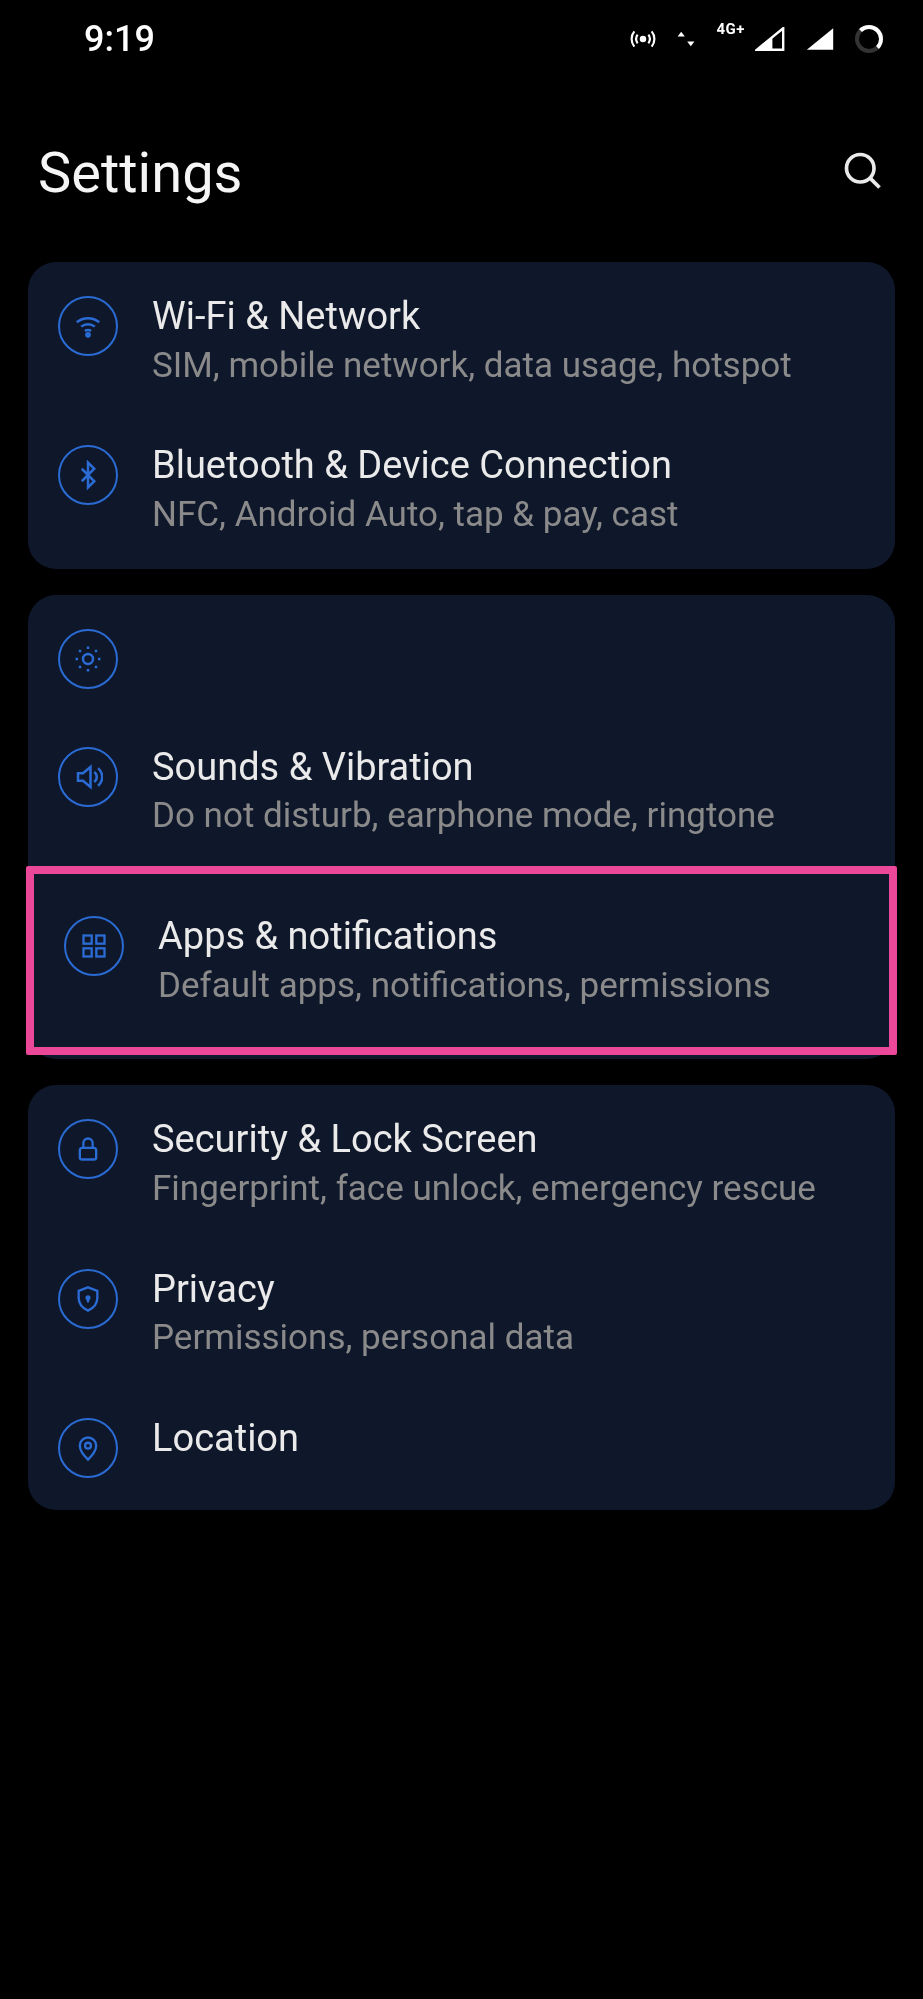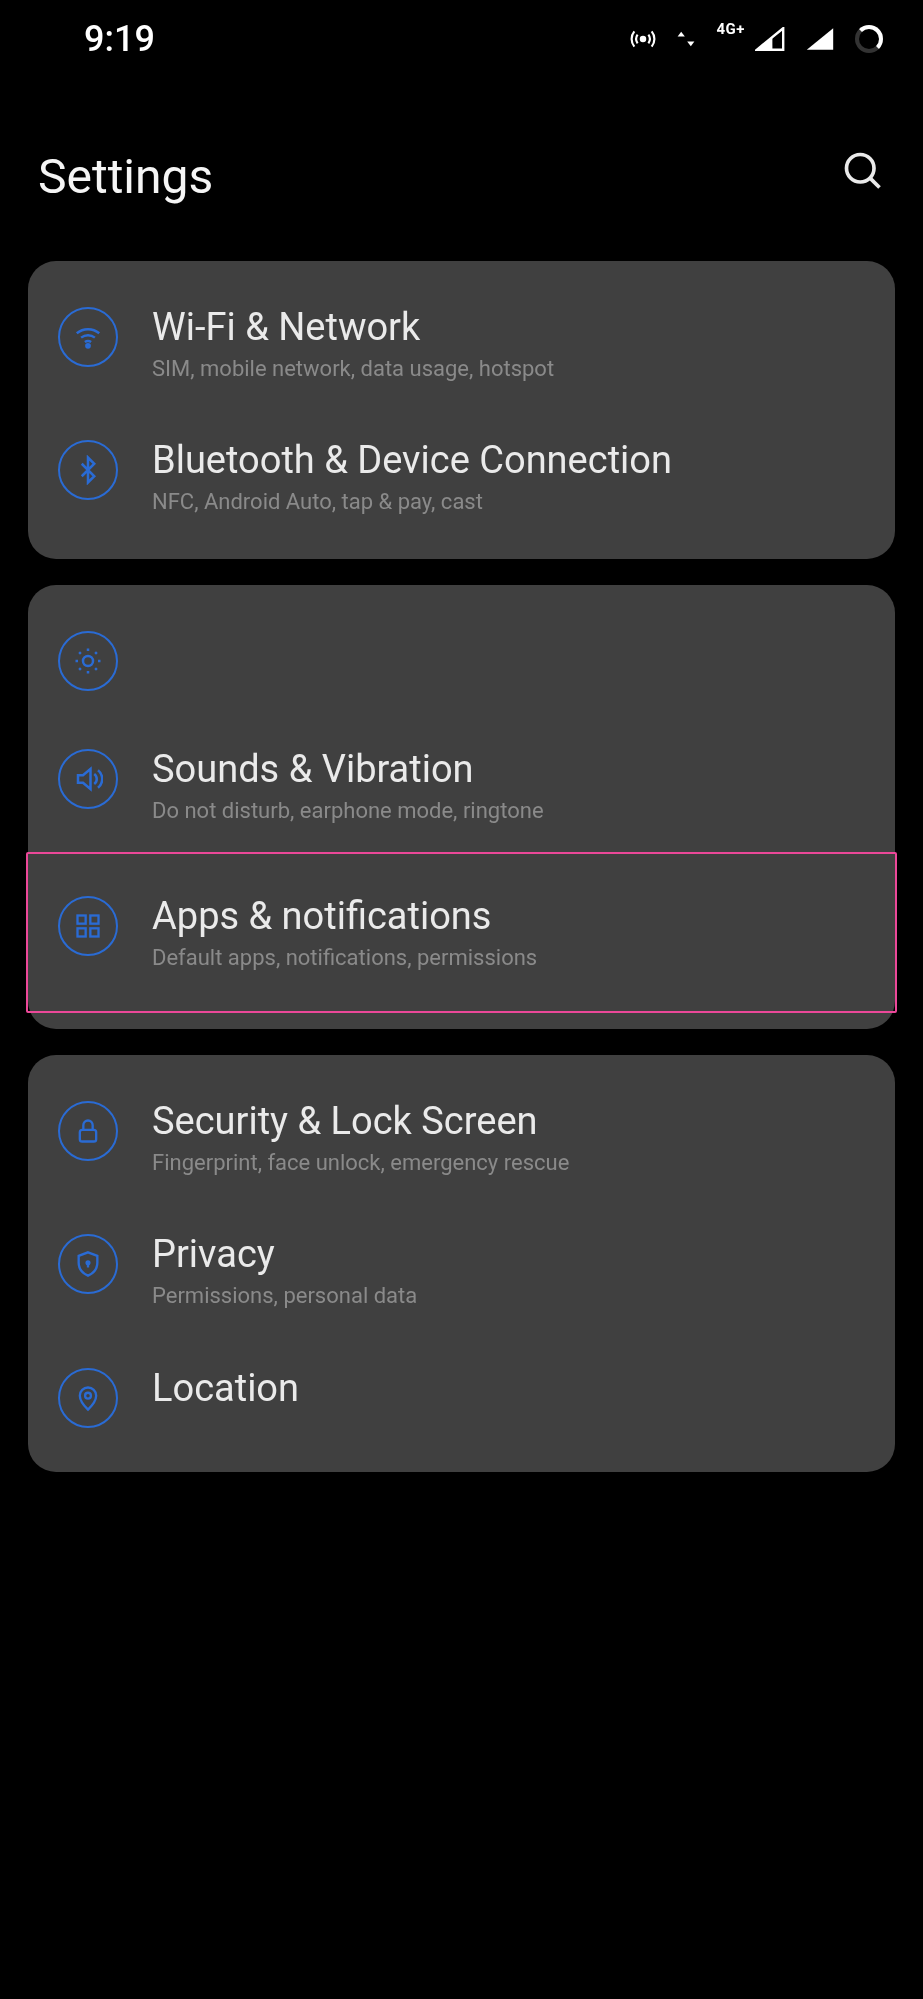--- a/index.html
+++ b/index.html
@@ -27,32 +27,31 @@
   }
   .statusbar-right svg { display: block; }
 
   .header {
     display: flex;
     justify-content: space-between;
     align-items: center;
     padding: 70px 38px 30px 38px;
   }
   .header-title {
-    font-size: 48px;
+    font-size: 56px;
     font-weight: 400;
     color: #f5f5f5;
-    margin-top: 8px;
   }
   .search-btn { cursor: pointer; }
 
   .card {
-    background: #404040;
+    background: #0f172a;
     border-radius: 28px;
     margin: 26px 28px 0 28px;
-    padding: 16px 0;
+    padding: 4px 0;
   }
   .card:first-of-type { margin-top: 18px; }
 
   .row {
     display: flex;
     align-items: flex-start;
     padding: 28px 26px 28px 30px;
     gap: 34px;
     cursor: pointer;
   }
@@ -71,27 +70,27 @@
   .icon-circle svg { display: block; }
   .row-text { flex: 1 1 auto; }
   .row-title {
     font-size: 38px;
     font-weight: 400;
     color: #eaeaea;
     line-height: 1.2;
     margin-bottom: 4px;
   }
   .row-sub {
-    font-size: 22px;
+    font-size: 35px;
     color: #8a8a8a;
     line-height: 1.25;
   }
 
   .highlight-box {
-    border: 2px solid #ec4899;
+    border: 8px solid #ec4899;
     border-radius: 2px;
     margin: 0 -2px;
   }
   .highlight-box .row { padding: 40px 26px 40px 30px; }
 
   
   .fourg {
     font-size: 15px;
     font-weight: 700;
     line-height: 1;

